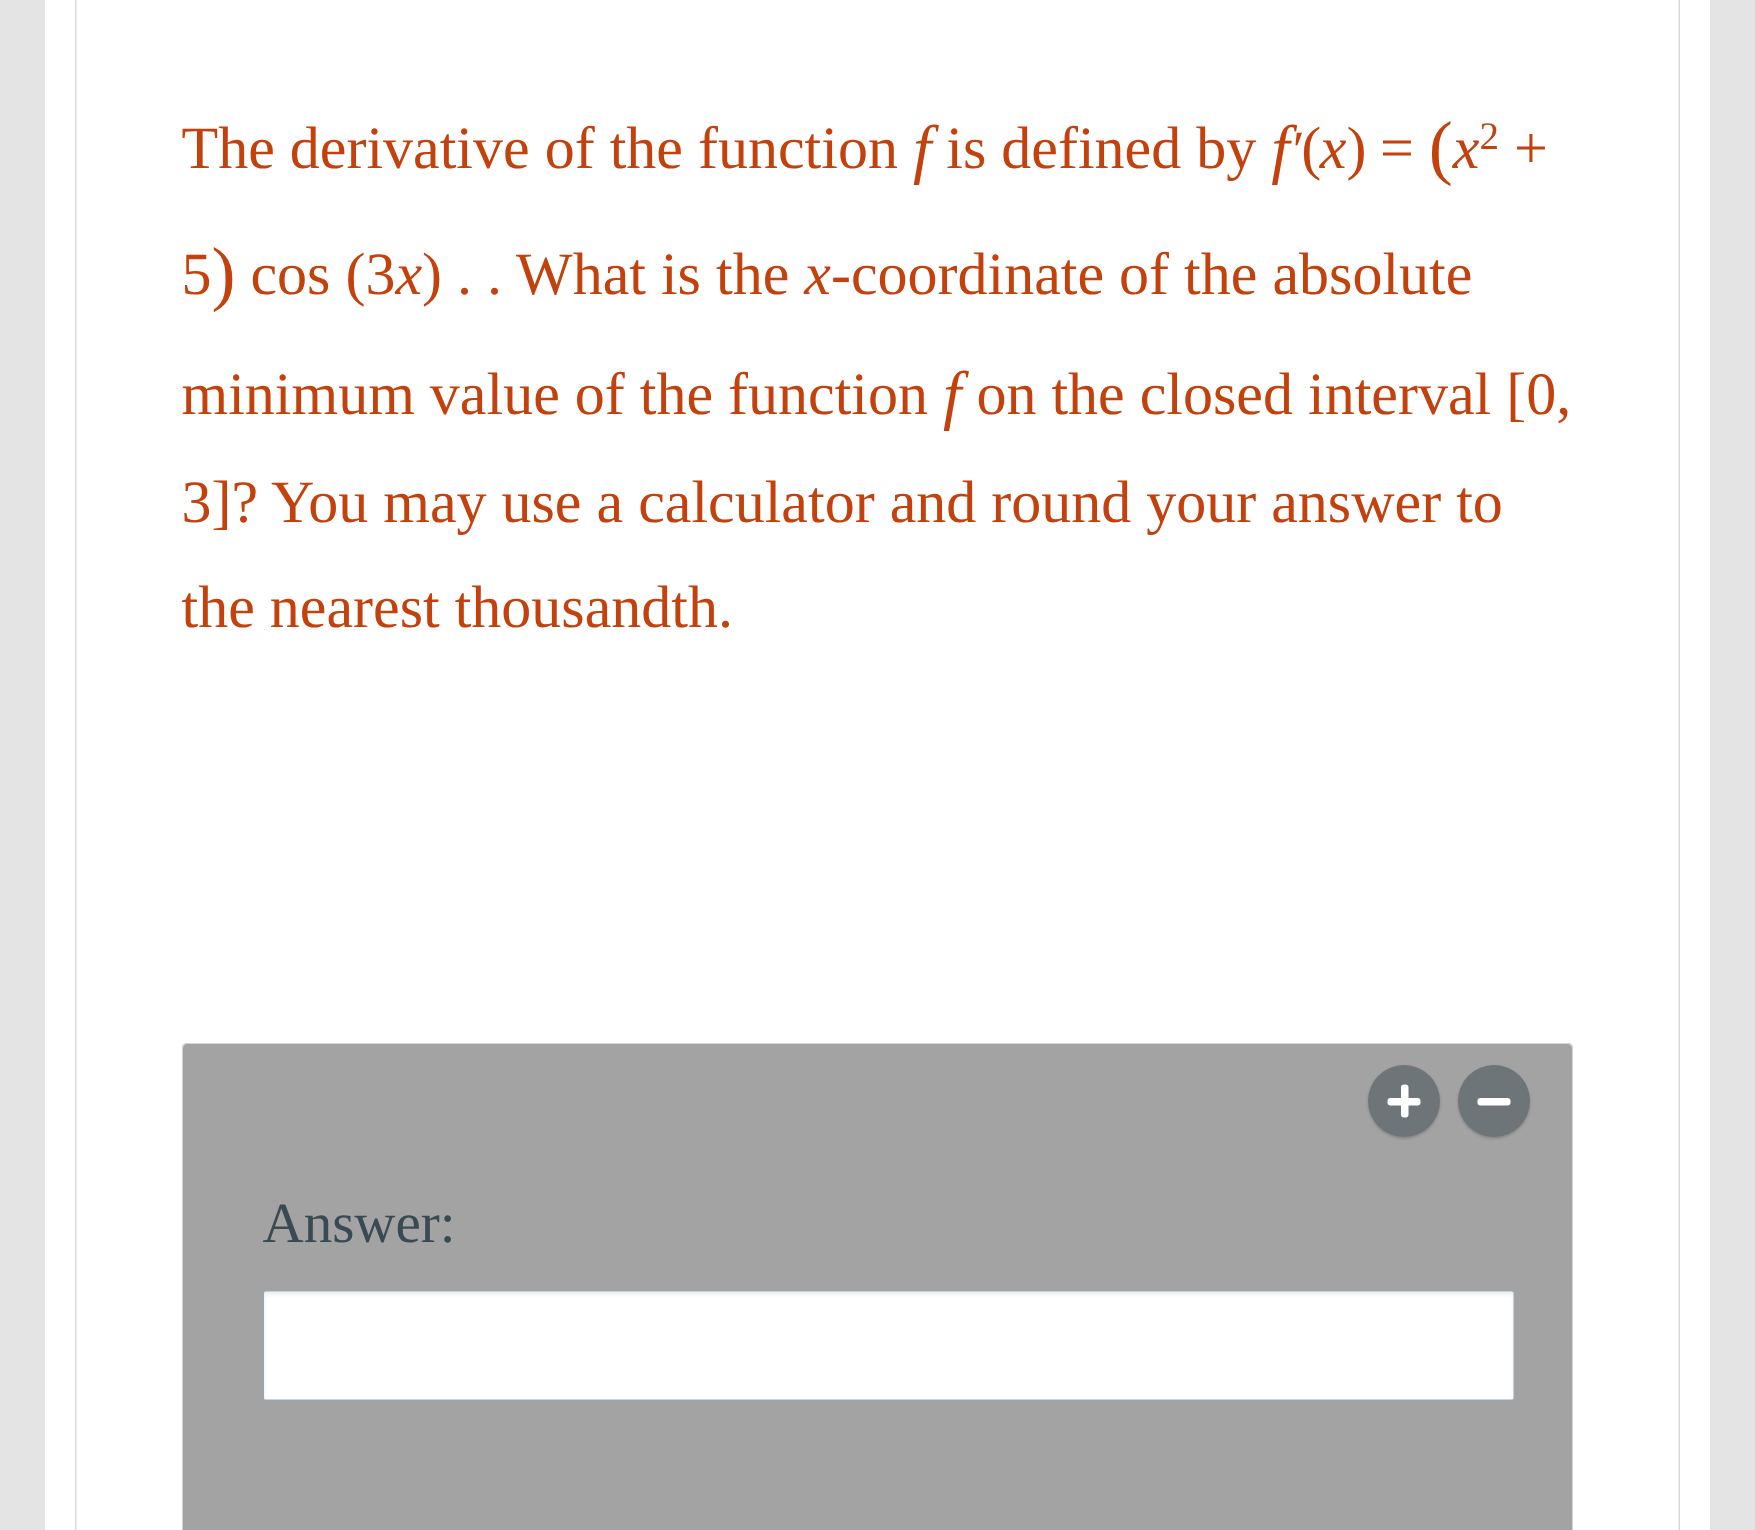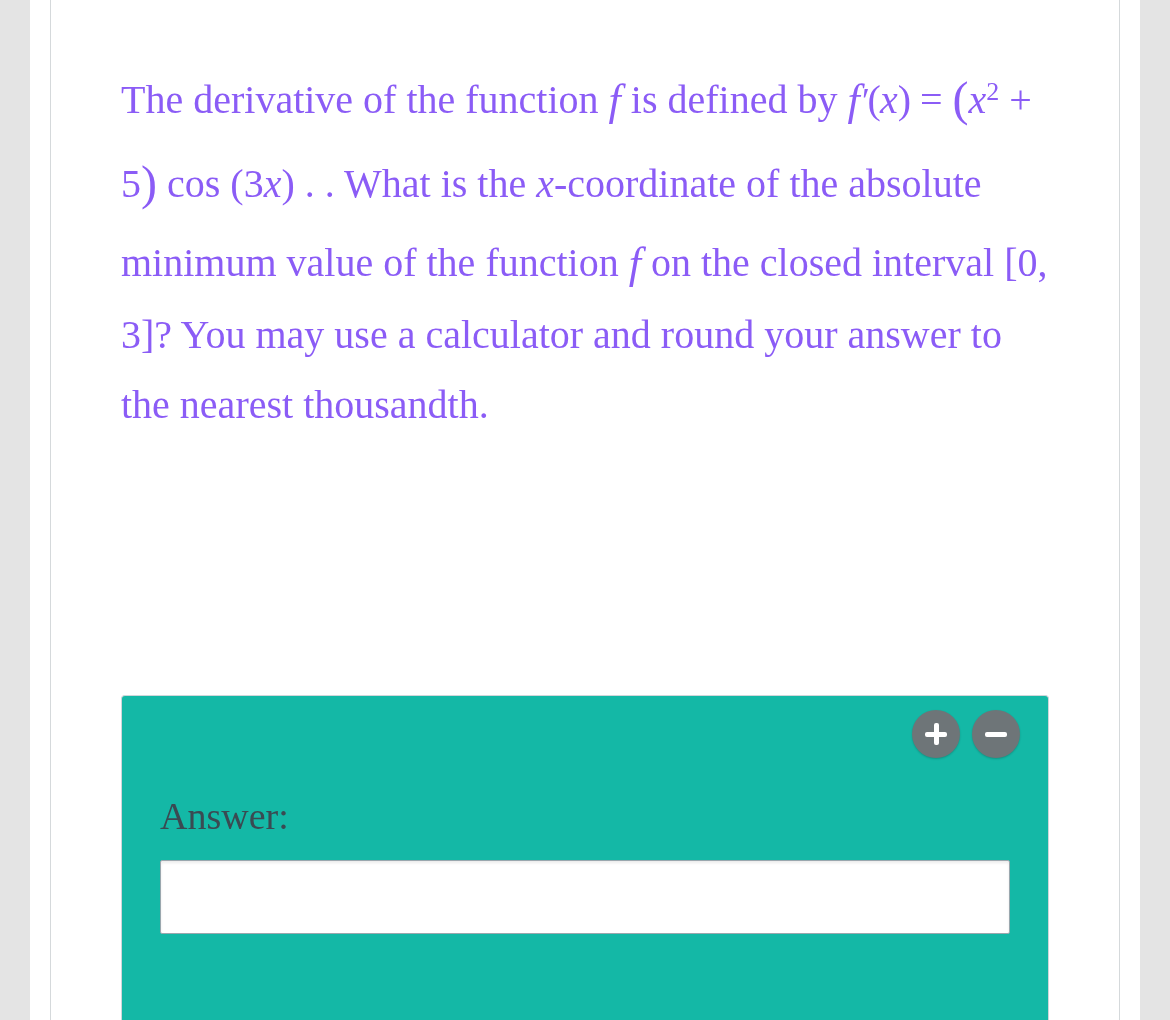--- a/index.html
+++ b/index.html
@@ -43,21 +43,21 @@
     border: 1px solid #d5d9db;
     border-top: none;
     border-bottom: none;
     box-sizing: border-box;
     padding: 55px 70px 40px 70px;
   }
 
   .question-text {
     font-size: 40px;
     line-height: 1.75;
-    color: #8b5cf6;
+    color: #c2410c;
     font-family: Georgia, "Times New Roman", serif;
   }
 
   
   .math-i {
     font-family: Georgia, "Times New Roman", serif;
     font-style: italic;
   }
   .math-r {
     font-family: Georgia, "Times New Roman", serif;
@@ -80,26 +80,26 @@
     font-size: 0.9em;
   }
   .tight { letter-spacing: -1px; }
 
   .answer-box {
     position: absolute;
     left: 70px;
     right: 70px;
     top: 695px;
     bottom: 0;
-    background: #14b8a6;
+    background: #a3a3a3;
     border: 1px solid #cfd6da;
     border-bottom: none;
     border-radius: 4px 4px 0 0;
     box-sizing: border-box;
-    padding: 28px 38px 0 38px;
+    padding: 28px 38px 0 53px;
   }
 
   .answer-controls {
     position: absolute;
     top: 14px;
     right: 28px;
     display: flex;
     gap: 12px;
   }
   .circle-btn {

